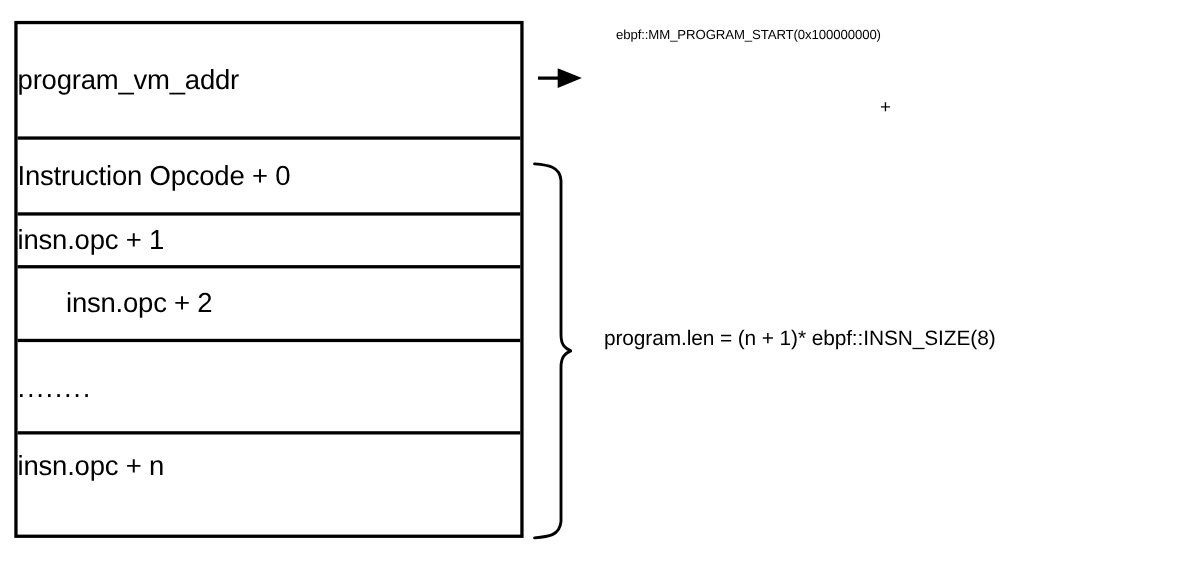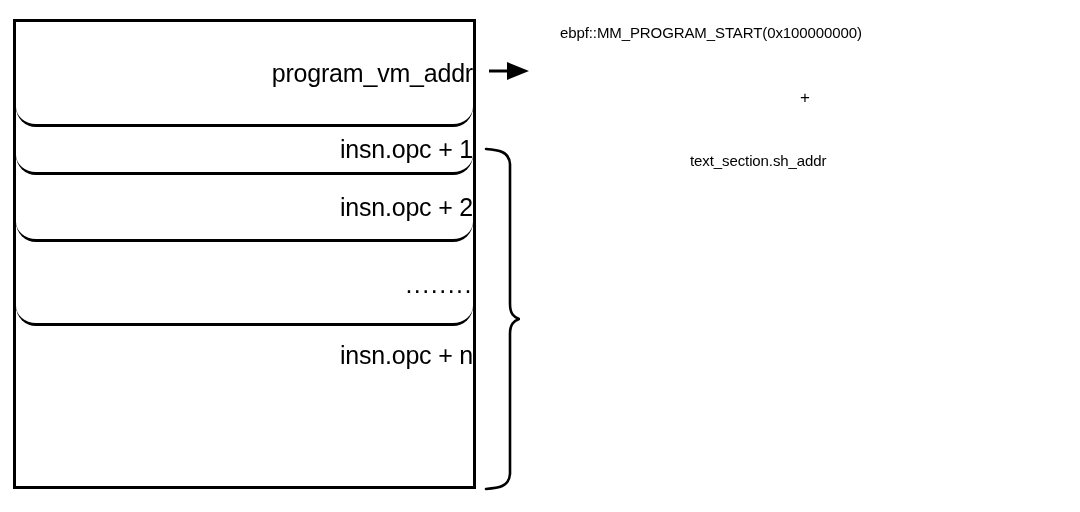--- a/index.html
+++ b/index.html
@@ -30,35 +30,34 @@
     box-sizing: border-box;
     border: 3px solid #000000;
     display: flex;
     flex-direction: column;
   }
 
   .mem-row {
     box-sizing: border-box;
     display: flex;
     align-items: center;
-    justify-content: flex-end;
+    justify-content: flex-start;
     border-bottom: 3px solid #000000;
     font-size: 25px;
     letter-spacing: -0.2px;
     white-space: nowrap;
-    border-radius: 20px;
   }
   .mem-row:last-child {
     border-bottom: none;
   }
 
   .mem-row.r-head   { height: 105px; }
   .mem-row.r-opc0   { height: 69px;  }
   .mem-row.r-opc1   { height: 48px;  }
-  .mem-row.r-opc2   { height: 67px;  }
+  .mem-row.r-opc2   { height: 67px; padding-left: 44px;  }
   .mem-row.r-dots   { height: 84px;  }
   .mem-row.r-opcn   { height: 58px;  }
 
   .dots-label {
     font-size: 25px;
     letter-spacing: 1.5px;
     line-height: 1;
     position: relative;
     top: 2px;
   }
@@ -78,21 +77,21 @@
     left: 484px;
     top: 146px;
     width: 36px;
     height: 346px;
   }
 
   
   .annot {
     position: absolute;
     white-space: nowrap;
-    font-size: 15px;
+    font-size: 12px;
     letter-spacing: -0.1px;
   }
 
   .annot-start {
     left: 560px;
     top: 24px;
   }
   .annot-plus {
     left: 800px;
     top: 88px;
@@ -109,20 +108,23 @@
   }
 </style>
 </head>
 <body>
 
 <div id="canvas">
 
   <div class="memory-table">
     <div class="mem-row r-head">
       <span>program_vm_addr</span>
+    </div>
+    <div class="mem-row r-opc0">
+      <span>Instruction Opcode + 0</span>
     </div>
     <div class="mem-row r-opc1">
       <span>insn.opc + 1</span>
     </div>
     <div class="mem-row r-opc2">
       <span>insn.opc + 2</span>
     </div>
     <div class="mem-row r-dots">
       <span class="dots-label">........</span>
     </div>
@@ -143,16 +145,16 @@
              C 26 168, 30 171, 35 173
              C 30 175, 26 178, 26 188
              L 26 328
              C 25 341, 14 342, 2 343" fill="none" stroke="#000000" stroke-width="2.6" stroke-linecap="round" stroke-linejoin="round"></path>
   </svg>
 
   <div class="annot annot-start">ebpf::MM_PROGRAM_START(0x100000000)</div>
 
   <div class="annot annot-plus">+</div>
 
-  <div class="annot annot-shaddr">text_section.sh_addr</div>
 
+  <div class="annot annot-len">program.len  = (n  + 1)* ebpf::INSN_SIZE(8)</div>
 
 </div>
 
 </body></html>

